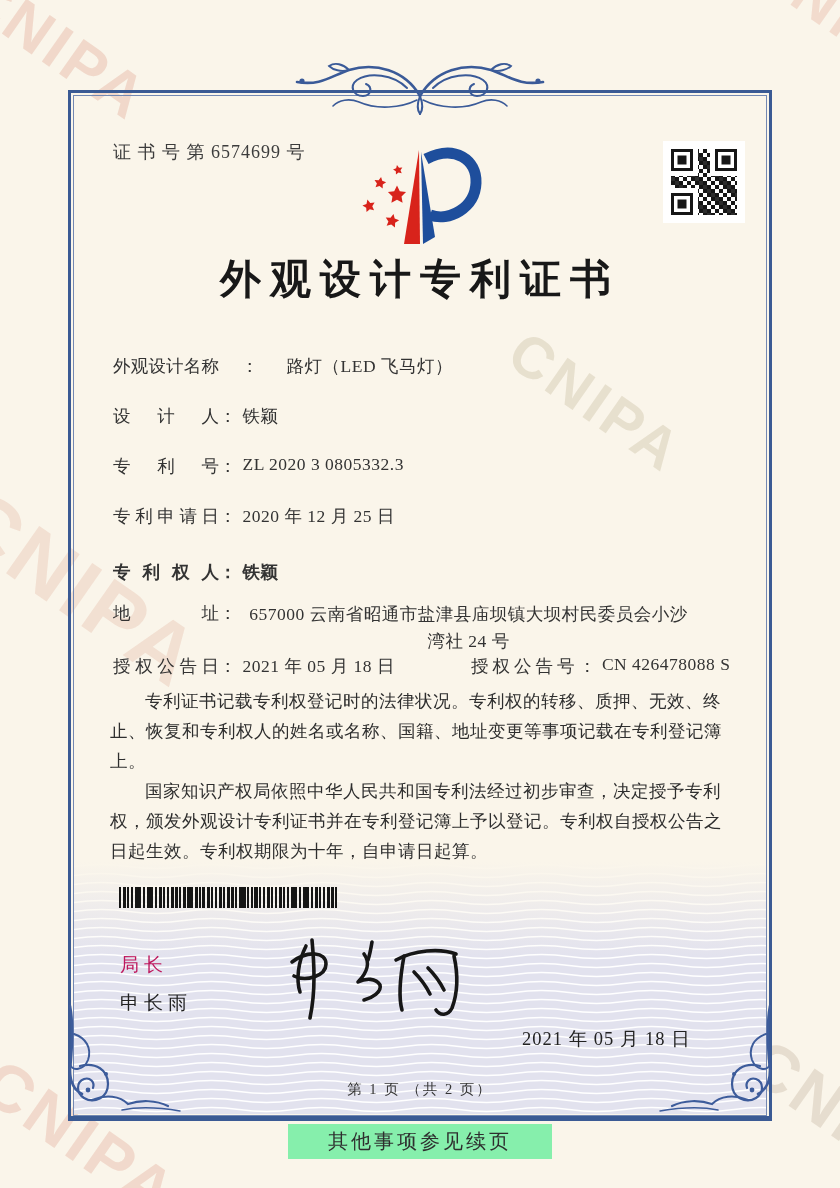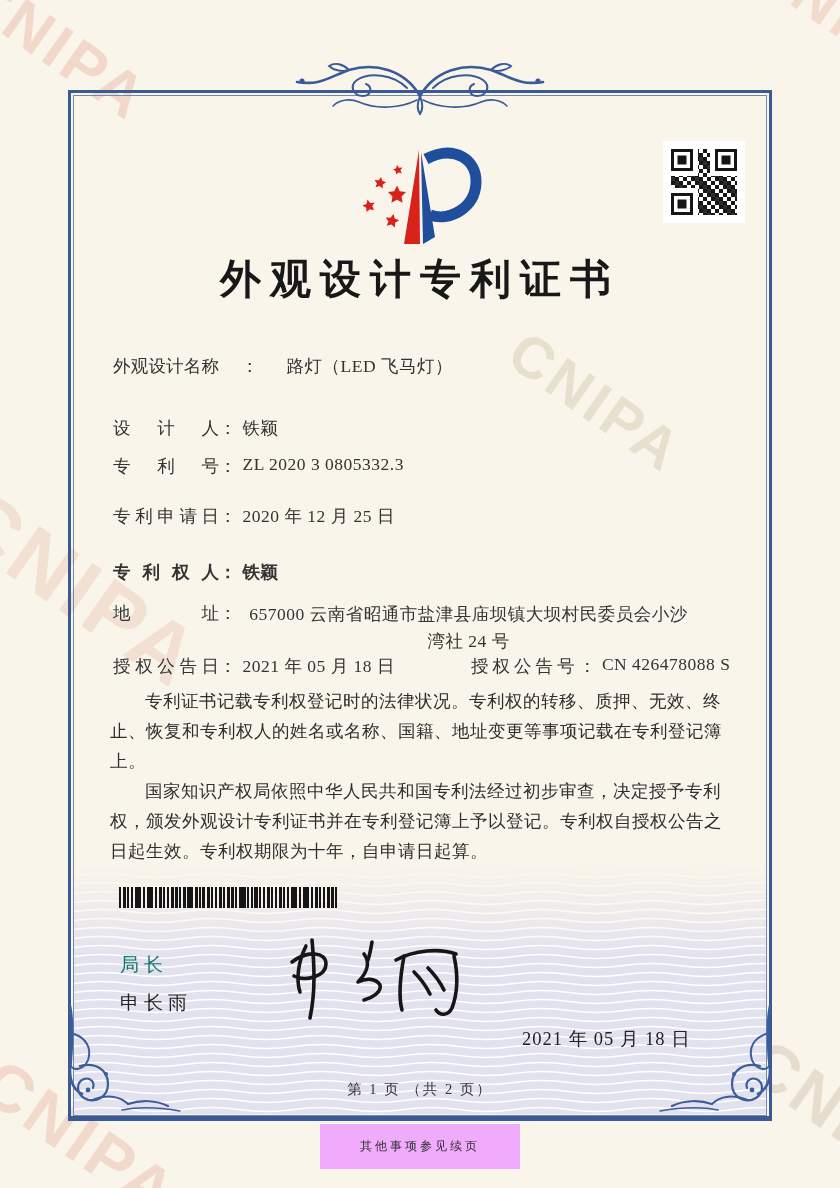--- a/index.html
+++ b/index.html
@@ -41,44 +41,44 @@
   .logo{position:absolute;left:333px;top:126px;}
   .qr-wrap{position:absolute;left:663px;top:141px;width:82px;height:82px;background:#ffffff;}
   .qr-wrap svg{position:absolute;left:8px;top:8px;}
 
   .title{position:absolute;left:0;right:0;top:252px;text-align:center;
          font-size:41px;font-weight:bold;color:#181818;letter-spacing:9px;}
 
   .field{position:absolute;left:113px;display:flex;font-size:17.5px;color:#333;}
   .field .lab{display:inline-block;width:106px;text-align:justify;text-align-last:justify;}
   .field .val{margin-left:6px;letter-spacing:.5px;text-align:center;}
-  .f0{top:354px;gap:22px;} .f1{top:404px;margin-top:12px;} .f2{top:454px;} .f3{top:504px;} .f4{top:560px;font-weight:bold;}
+  .f0{top:354px;gap:22px;} .f1{top:404px;} .f2{top:454px;} .f3{top:504px;} .f4{top:560px;font-weight:bold;}
   .f5{top:601px;} .f5 .val{width:452px;line-height:27px;}
   .grant{top:654px;width:640px;}
   .grant .pair2{margin-left:76px;display:flex;}
   .grant .pair2 .lab2{letter-spacing:4px;}
 
   .paras{position:absolute;left:110px;top:686px;width:624px;font-size:17.5px;
          line-height:30px;color:#2e2e2e;}
   .paras p{margin:0;text-indent:2em;letter-spacing:.5px;}
 
   .barcode{position:absolute;left:119px;top:887px;width:218px;height:21px;
      background:
        repeating-linear-gradient(90deg,#151515 0 2px,rgba(0,0,0,0) 2px 4px),
        repeating-linear-gradient(90deg,#151515 0 1px,rgba(0,0,0,0) 1px 6px),
        repeating-linear-gradient(90deg,rgba(0,0,0,0) 0 5px,#151515 5px 7px,rgba(0,0,0,0) 7px 13px);}
 
-  .director-label{position:absolute;left:120px;top:952px;font-size:19px;color:#0f766e;letter-spacing:5px;}
+  .director-label{position:absolute;left:120px;top:952px;font-size:19px;color:#be185d;letter-spacing:5px;}
   .director-name{position:absolute;left:120px;top:990px;font-size:19px;color:#222;letter-spacing:5px;}
   .signature{position:absolute;left:268px;top:928px;}
   .issue-date{position:absolute;left:522px;top:1026px;font-size:18.5px;color:#222;letter-spacing:1px;}
   .page-info{position:absolute;left:0;right:0;top:1080px;text-align:center;
              font-size:14.5px;color:#333;letter-spacing:2px;}
   .footer-note{position:absolute;left:50%;top:1124px;transform:translateX(-50%);
-               background:#f0abfc;padding:14px 40px;font-size:12px;color:#2e2e2e;letter-spacing:3px;}
+               background:#86efac;padding:4px 40px;font-size:20px;color:#2e2e2e;letter-spacing:3px;}
 </style>
 </head>
 <body>
 
 <div class="page">
 
   <span class="wm wm1">CNIPA</span>
   <span class="wm wm2">CNIPA</span>
   <span class="wm wm3">CNIPA</span>
   <span class="wm wm4">CNIPA</span>
@@ -136,20 +136,21 @@
       <path d="M18,62 C34,58 46,66 46,80 C46,94 32,100 22,94 C14,89 14,78 22,75 C28,73 33,78 31,84" stroke-width="2.2"></path>
       <path d="M30,96 C44,90 58,92 66,100 C78,96 94,96 106,102" stroke-width="2.2"></path>
       <path d="M60,106 C80,102 100,104 118,107" stroke-width="1.5"></path>
       <circle cx="26" cy="86" r="2.4" fill="#3d5c9b" stroke="none"></circle>
       <circle cx="44" cy="70" r="2" fill="#3d5c9b" stroke="none"></circle>
     </g>
   </svg>
 
   <div class="content">
 
+    <div class="cert-no">证 书 号 第 6574699 号</div>
 
     <svg class="logo" width="175" height="128" viewBox="0 0 175 128">
       <defs>
         <polygon id="st" points="0,-10 2.94,-4.05 9.51,-3.09 4.76,1.55 5.88,8.09 0,5 -5.88,8.09 -4.76,1.55 -9.51,-3.09 -2.94,-4.05" fill="#d8231b"></polygon>
       </defs>
       <path d="M93,33 C122,18 144,34 143,57 C142,82 116,96 97,89" fill="none" stroke="#1e4e9c" stroke-width="11"></path>
       <polygon points="86,24 71,118 87,118" fill="#d8231b"></polygon>
       <polygon points="88,26 90,118 102,111" fill="#1e4e9c"></polygon>
       <use href="#st" transform="translate(65,44) scale(0.50) rotate(-12)"></use>
       <use href="#st" transform="translate(47,57) scale(0.62) rotate(10)"></use>

